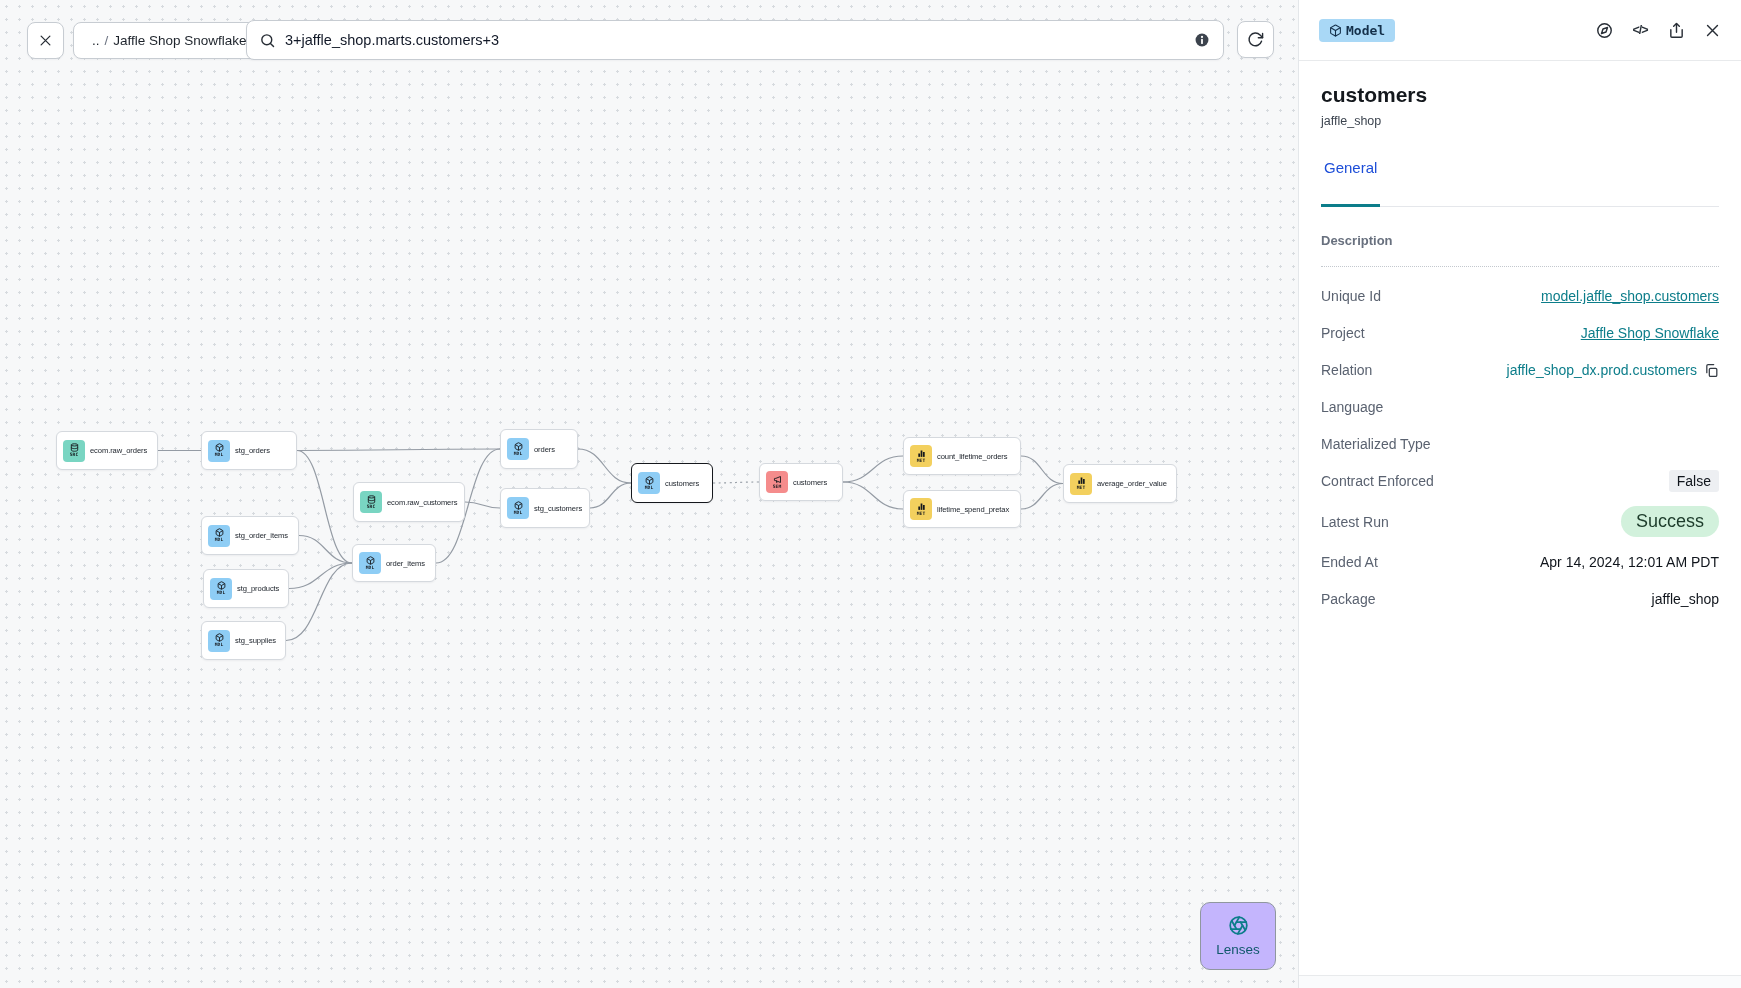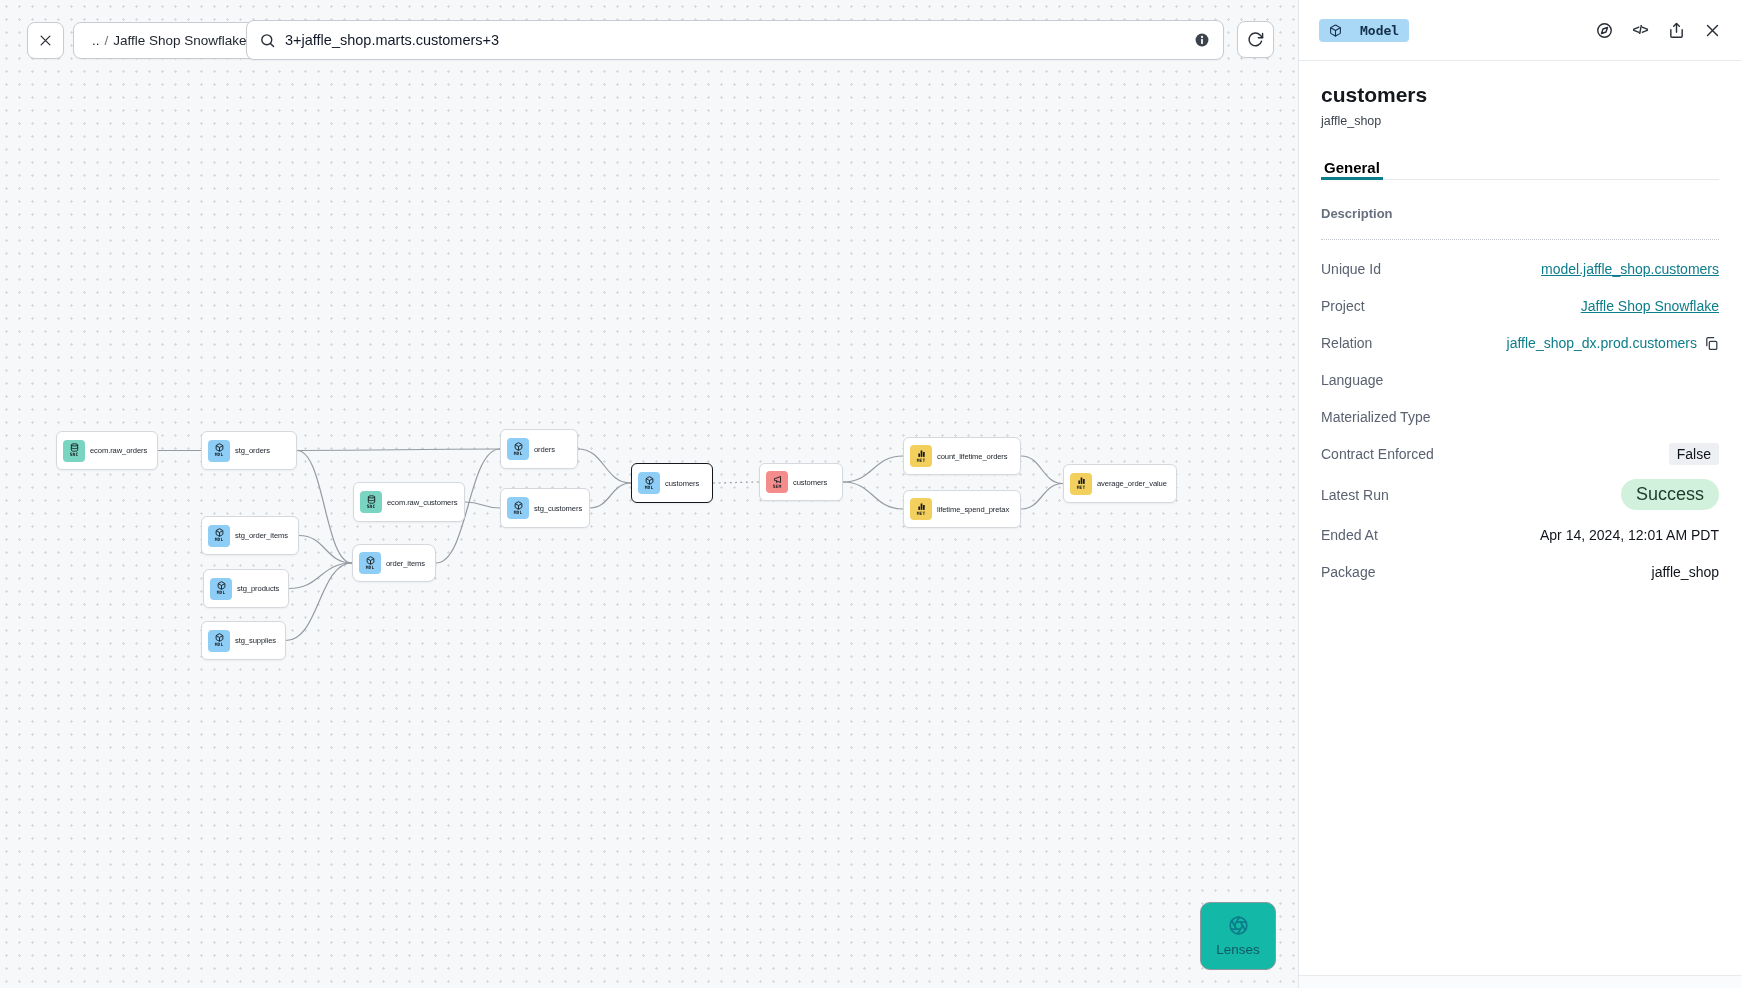--- a/index.html
+++ b/index.html
@@ -34,44 +34,44 @@
     box-shadow:0 1px 2px rgba(16,24,40,.05); }
   .gnode.selected { border:1.6px solid #15181d; z-index:6; }
   .gnode .nlabel { font-size:7.6px; color:#20262e; white-space:nowrap; letter-spacing:-.1px; }
   .ntype { width:22px; height:22px; min-width:22px; border-radius:4px; display:flex; flex-direction:column;
     align-items:center; justify-content:center; gap:1px; }
   .ntype svg { width:9px; height:9px; }
   .ntype .tlabel { font-size:4.6px; font-weight:bold; color:#16191d;
     font-family:"DejaVu Sans Mono","Liberation Mono", monospace; line-height:1; }
 
   
-  .lenses { position:absolute; left:1200px; top:902px; width:76px; height:68px; background:#14b8a6;
+  .lenses { position:absolute; left:1200px; top:902px; width:76px; height:68px; background:#c4b5fd;
     border:1px solid #8f979f; border-radius:10px; display:flex; flex-direction:column; align-items:center;
     justify-content:center; gap:6px; z-index:20; cursor:pointer; }
   .lenses .llabel { font-size:13.5px; color:#10586b; }
 
   
   .panel { position:absolute; right:0; top:0; width:443px; height:988px; background:#fff;
     border-left:1px solid #e4e7ea; z-index:40; display:flex; flex-direction:column; }
   .p-header { height:61px; min-height:61px; display:flex; align-items:center; justify-content:space-between;
     padding:0 20px; border-bottom:1px solid #e8eaec; }
-  .p-badge { display:inline-flex; align-items:center; gap:18px; background:#a9d8f6; color:#14304a;
+  .p-badge { display:inline-flex; align-items:center; gap:4px; background:#a9d8f6; color:#14304a;
     border-radius:4px; padding:4px 10px; font-size:13px; font-weight:bold;
     font-family:"DejaVu Sans Mono","Liberation Mono", monospace; }
   .p-badge svg { width:13px; height:13px; }
   .p-actions { display:flex; align-items:center; gap:18px; }
   .p-actions .act { width:18px; height:18px; display:flex; align-items:center; justify-content:center;
     cursor:pointer; color:#2c333b; }
   .p-actions svg { width:17px; height:17px; }
   .code-glyph { font-size:12.5px; font-weight:bold; color:#2c333b; letter-spacing:-1px; }
   .p-body { flex:1; padding:0 22px; overflow:hidden; }
   .p-title { margin-top:22px; font-size:21px; font-weight:bold; color:#14181d; }
   .p-sub { margin-top:7px; font-size:12.5px; color:#3d4550; }
   .p-tabs { margin-top:31px; border-bottom:1px solid #e5e7eb; display:flex; }
-  .p-tab { font-size:15px; font-weight:bold; color:#000000; padding:0 3px 1px 3px;
+  .p-tab { font-size:15px; font-weight:normal; color:#1d4ed8; padding:0 3px 28px 3px;
     border-bottom:3px solid #0c7d8a; margin-bottom:-1px; cursor:pointer; }
   .sec-label { margin-top:26px; font-size:13px; font-weight:bold; color:#68707e; }
   .p-desc { margin-top:12px; font-size:14.5px; color:#1d2430; line-height:1.6; }
   .dotted-hr { margin-top:18px; border:none; border-top:1px dotted #c3c8ce; }
   .rows { margin-top:17px; }
   .prow { display:flex; align-items:center; justify-content:space-between; min-height:24px; margin-bottom:13px; }
   .prow .rlabel { font-size:14px; color:#5a6270; }
   .prow .rval { font-size:14px; color:#10151c; display:flex; align-items:center; gap:7px; }
   .rval a { color:#0c7d8a; text-decoration:underline; }
   .rval .tealtxt { color:#0c7d8a; }
@@ -163,21 +163,21 @@
       <span class="ntype" style="background:#79d5c2">
         <svg viewBox="0 0 24 24">
           <ellipse cx="12" cy="5" rx="8.5" ry="3" fill="none" stroke="#16191d" stroke-width="2.4"></ellipse>
           <path d="M20.5 12c0 1.66-3.8 3-8.5 3s-8.5-1.34-8.5-3" fill="none" stroke="#16191d" stroke-width="2.4"></path>
           <path d="M3.5 5v14c0 1.66 3.8 3 8.5 3s8.5-1.34 8.5-3V5" fill="none" stroke="#16191d" stroke-width="2.4"></path>
         </svg>
         <span class="tlabel">SRC</span>
       </span>
       <span class="nlabel">ecom.raw_customers</span>
     </div>
-    <div class="gnode" style="left: 352px; top: 544px; width: 84px; height: 38px; border-radius: 8px;">
+    <div class="gnode" style="left: 352px; top: 544px; width: 84px; height: 38px;">
       <span class="ntype" style="background:#8ecdf5">
         <svg viewBox="0 0 24 24">
           <path d="M21 16V8a2 2 0 0 0-1-1.73l-7-4a2 2 0 0 0-2 0l-7 4A2 2 0 0 0 3 8v8a2 2 0 0 0 1 1.73l7 4a2 2 0 0 0 2 0l7-4A2 2 0 0 0 21 16z" fill="none" stroke="#16191d" stroke-width="2.4"></path>
           <polyline points="3.3 7 12 12 20.7 7" fill="none" stroke="#16191d" stroke-width="2.4"></polyline>
           <line x1="12" y1="22" x2="12" y2="12" stroke="#16191d" stroke-width="2.4"></line>
         </svg>
         <span class="tlabel">MDL</span>
       </span>
       <span class="nlabel">order_items</span>
     </div>

